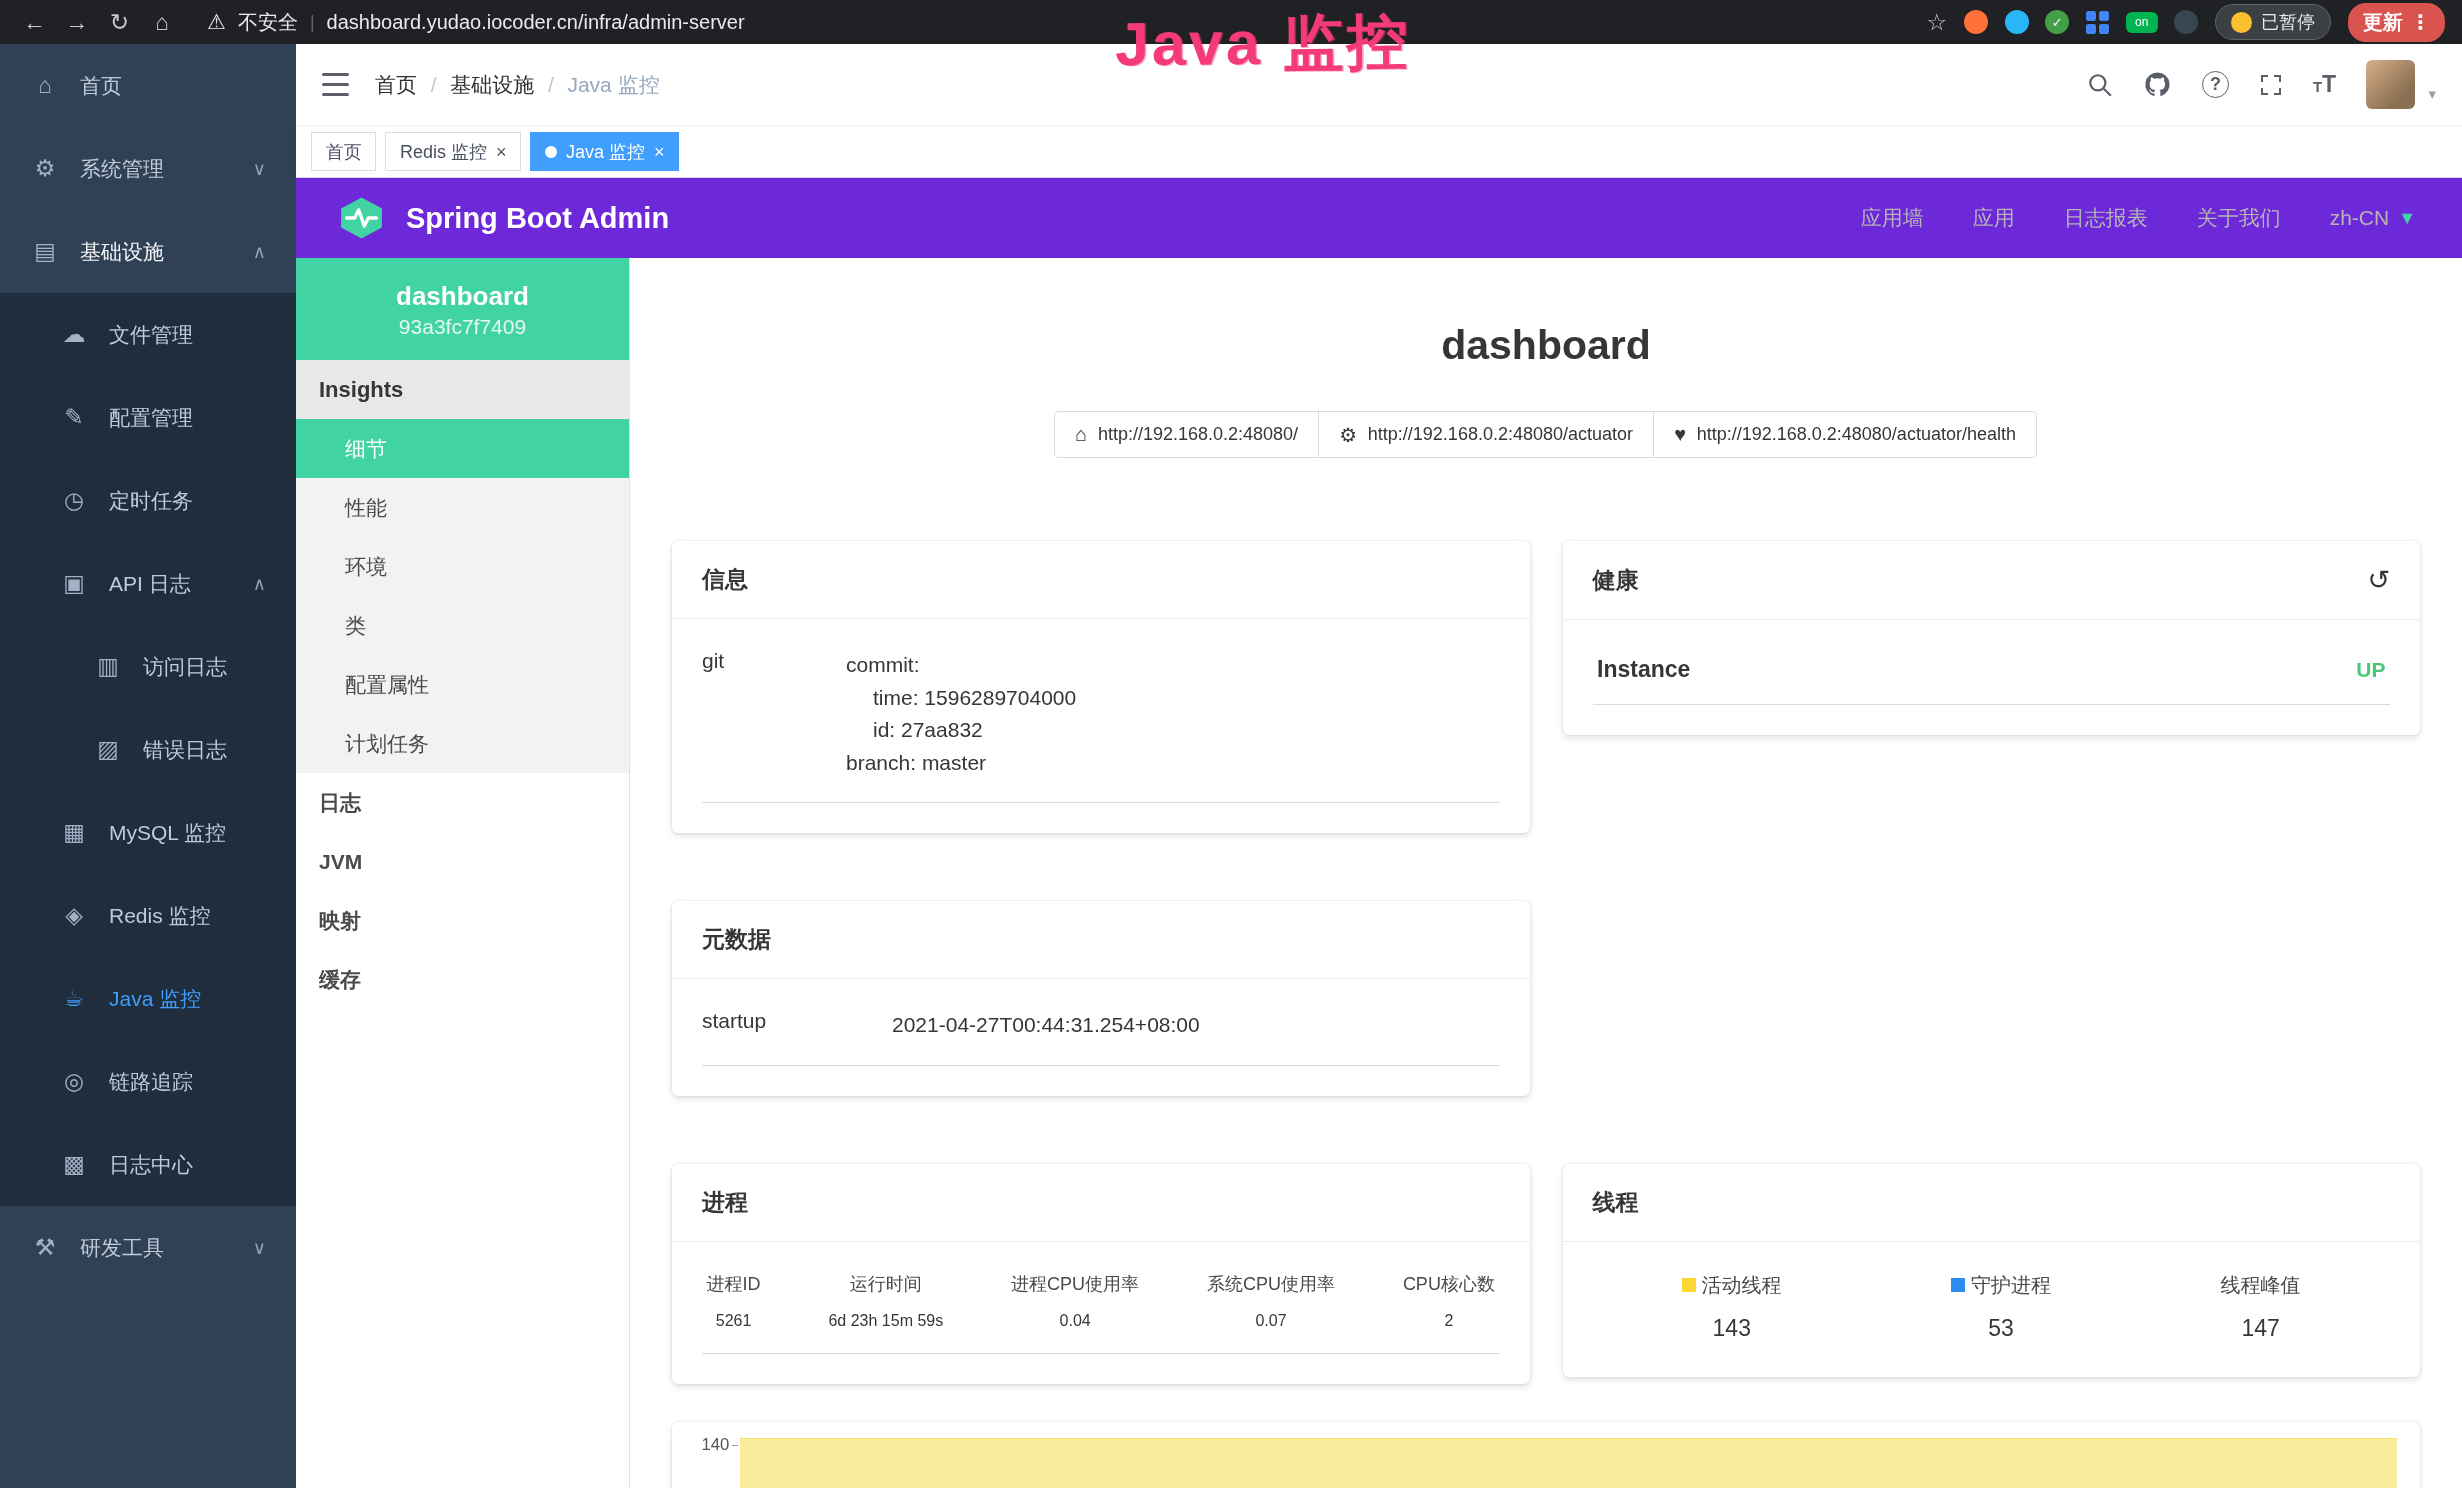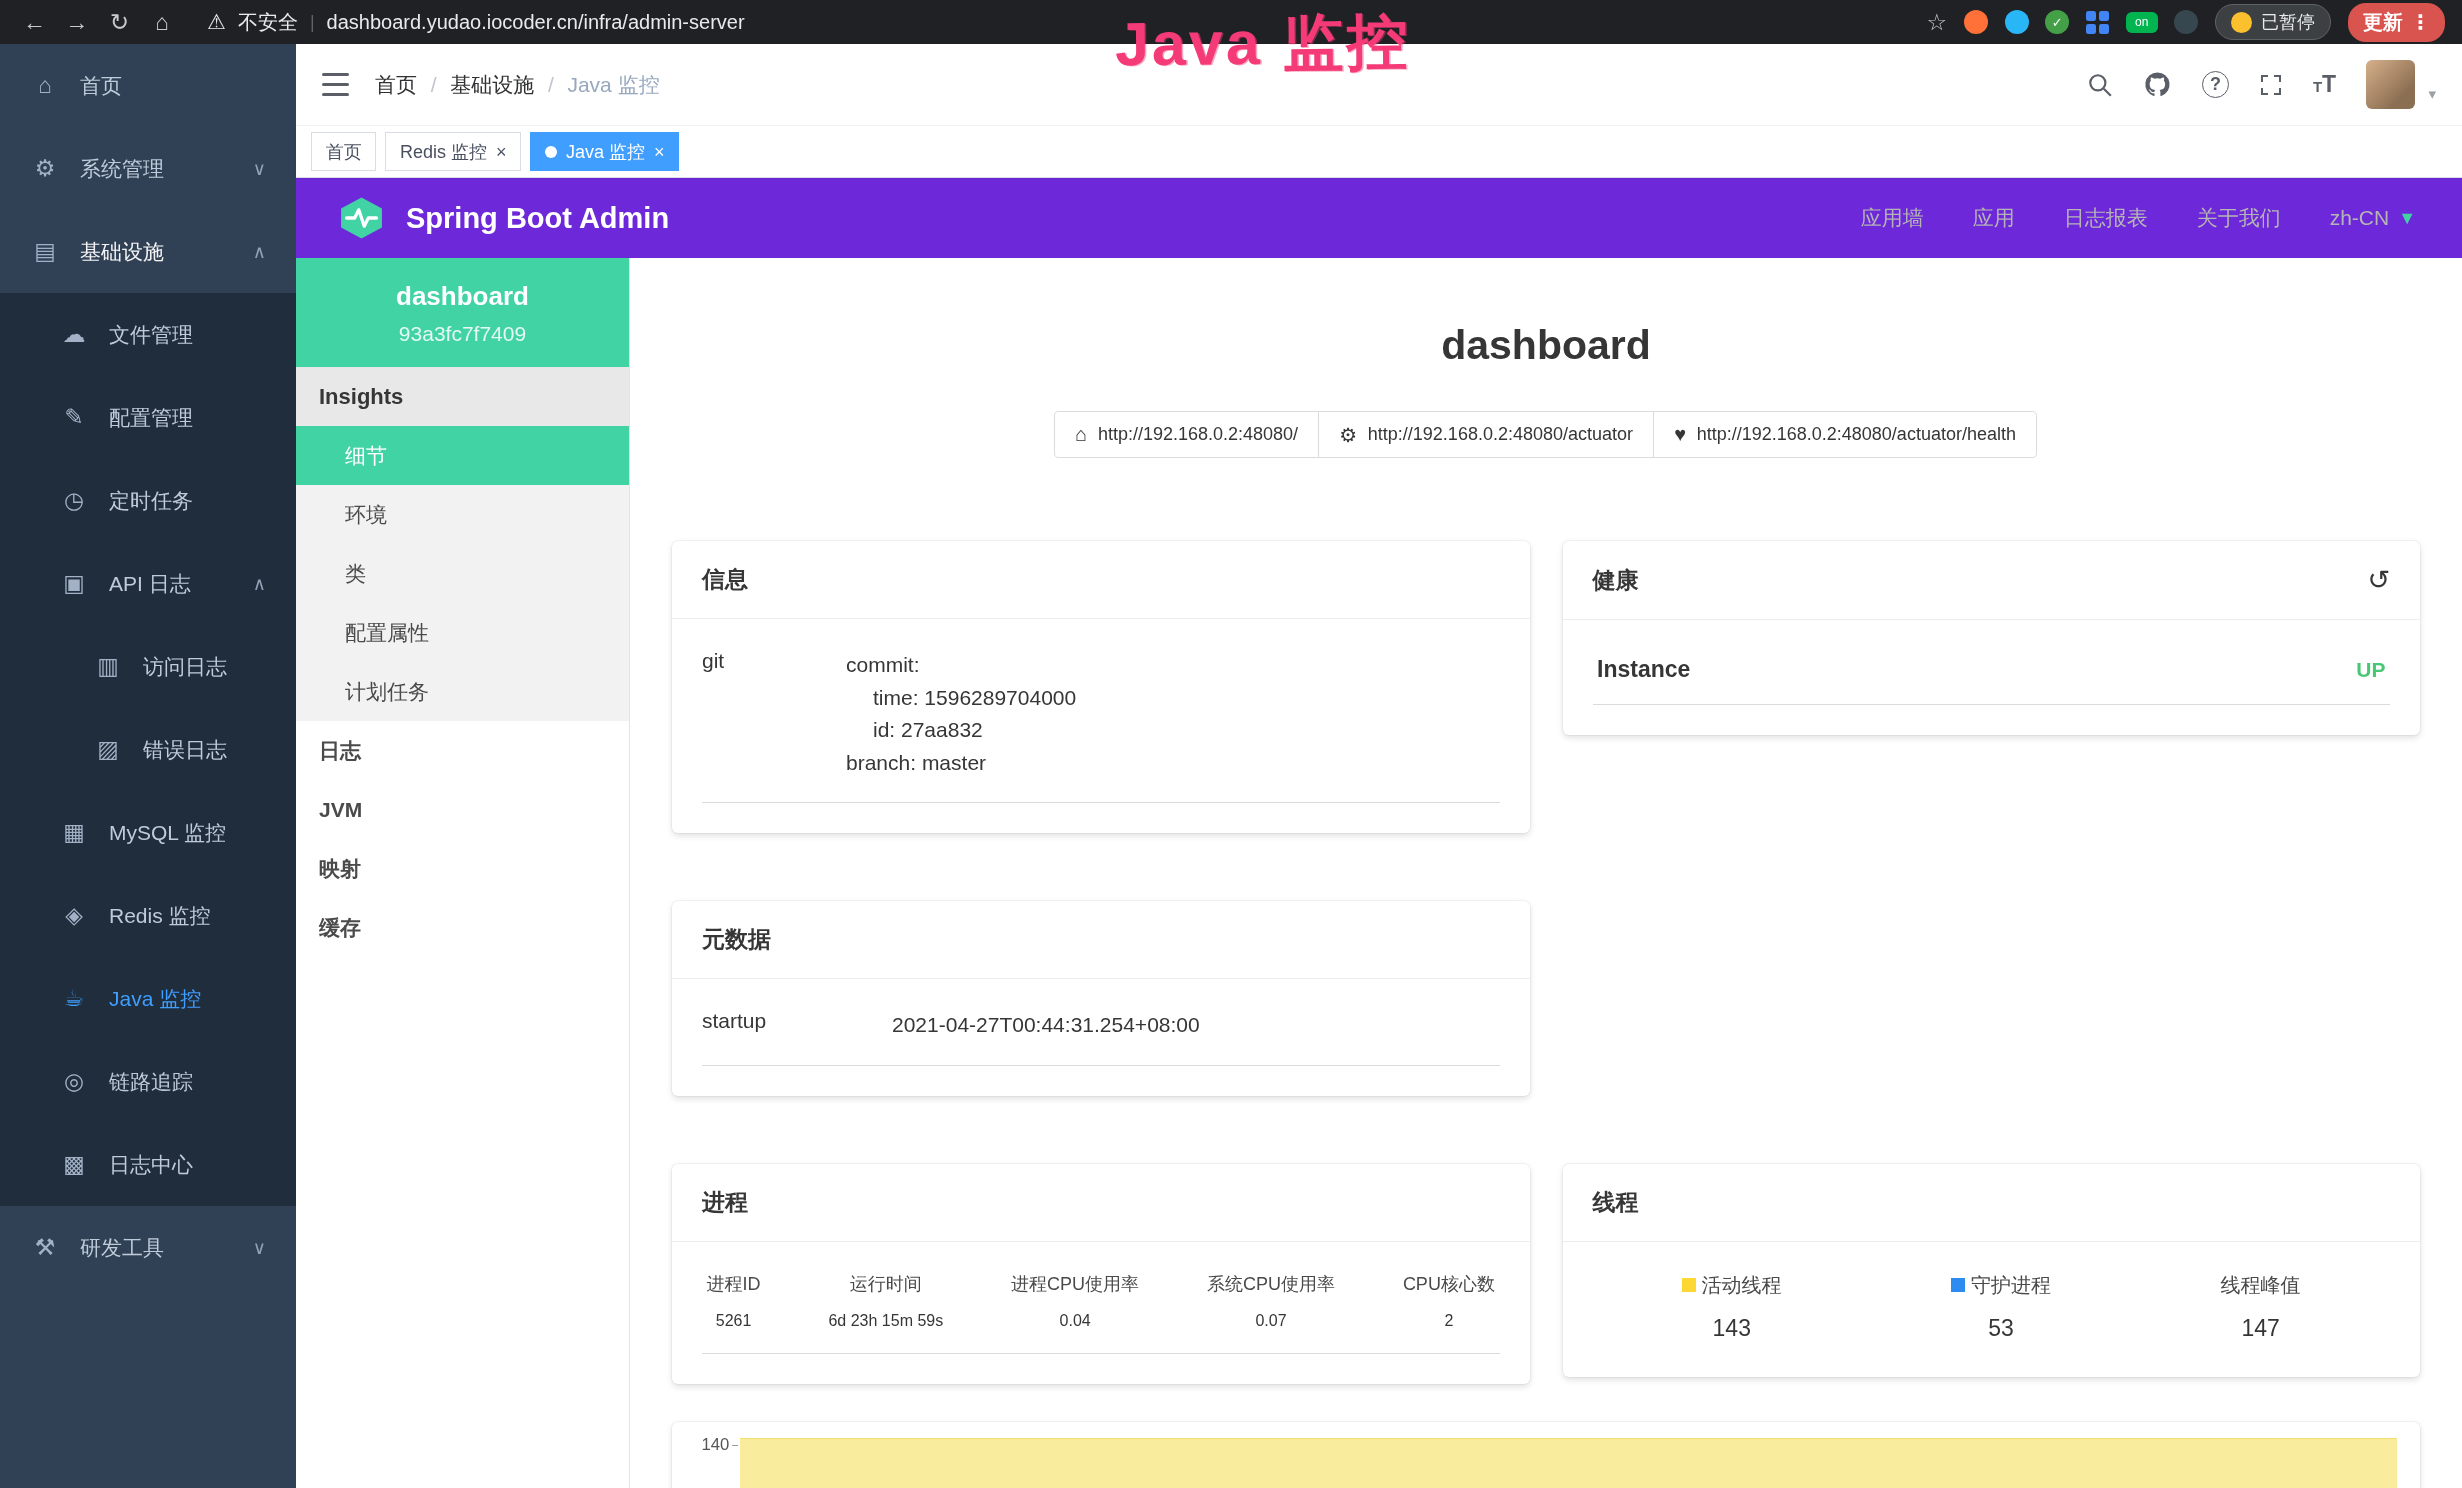--- a/index.html
+++ b/index.html
@@ -70,21 +70,21 @@
   .sba-header { height:80px; background:#6d28d9; display:flex; align-items:center; padding:0 0 0 41px; }
   .sba-title { color:#fff; font-size:29px; font-weight:bold; margin-left:20px; }
   .sba-nav { margin-left:auto; display:flex; align-items:center; gap:49px; font-size:21px; color:#b5b5b5; padding-right:46px; }
   .sba-nav .locale { display:flex; align-items:center; gap:9px; cursor:pointer;text-align:center; }
   .locale-caret { color:#42d3a5; font-size:18px; }
 
   .sba-body { flex:1; display:flex; min-height:0; }
   .sba-side { width:334px; flex-shrink:0; border-right:0.8px solid #e3e3e3; background:#fff; }
   .instance-head { background:#42d3a5; color:#fff; text-align:center; padding:23px 7.6px 21px; cursor:pointer; }
   .instance-name { font-size:26px; font-weight:bold; }
-  .instance-id { font-size:21px; margin-top:10px; color:rgba(255,255,255,.85); }
+  .instance-id { font-size:21px; margin-top:3px; color:rgba(255,255,255,.85); }
   .side-section { background:#e8e8e8; padding:16.7px 23px; font-size:22px; font-weight:bold; color:#363636; }
   .side-group { background:#f2f2f2; }
   .side-item { height:59px; display:flex; align-items:center; padding-left:49px; font-size:21px; color:#4a4a4a; cursor:pointer; }
   .side-item.selected { background:#42d3a5; color:#fff; }
   .side-bottom .side-item { padding-left:23px; background:#fff;font-weight:bold; }
 
   .sba-content { flex:1; min-width:0; background:#fff; overflow:hidden; padding:64px 42px 0; }
   .page-title { text-align:center; font-size:41px; font-weight:bold; color:#363636; }
   .page-sub { text-align:center; font-size:24px; color:#363636; margin-top:12px; }
   .links-row { display:flex; justify-content:center; margin-top:42px; }
@@ -311,20 +311,21 @@
 
     <div class="sba-body">
       <aside class="sba-side">
         <div class="instance-head">
           <div class="instance-name">dashboard</div>
           <div class="instance-id">93a3fc7f7409</div>
         </div>
         <div class="side-group">
           <div class="side-section">Insights</div>
           <div class="side-item selected">细节</div>
+          <div class="side-item">性能</div>
           <div class="side-item">环境</div>
           <div class="side-item">类</div>
           <div class="side-item">配置属性</div>
           <div class="side-item">计划任务</div>
         </div>
         <div class="side-bottom">
           <div class="side-item">日志</div>
           <div class="side-item">JVM</div>
           <div class="side-item">映射</div>
           <div class="side-item">缓存</div>

